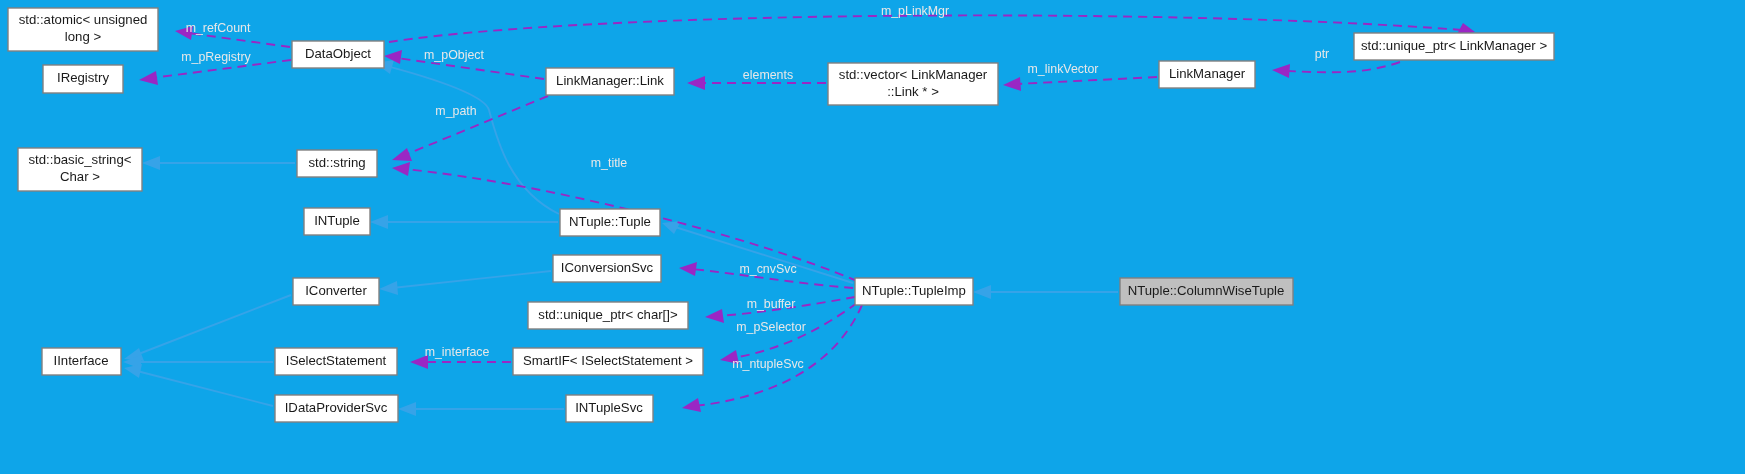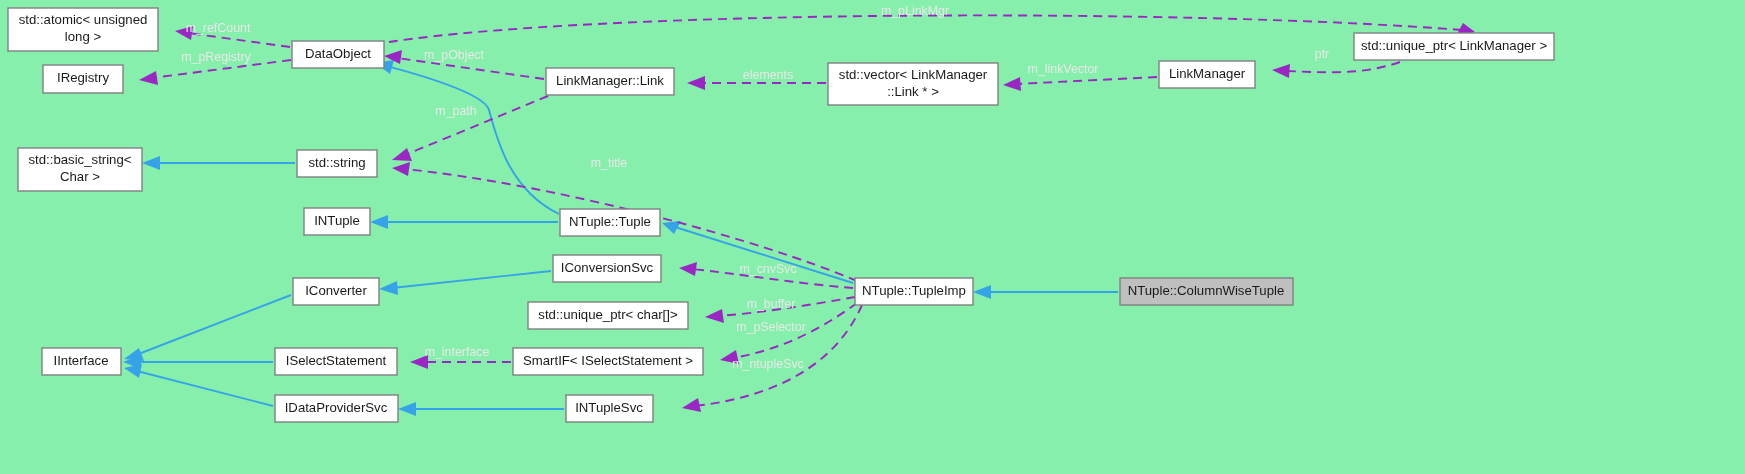--- a/index.html
+++ b/index.html
@@ -4,21 +4,21 @@
 <style>
   html, body {
     margin: 0;
     padding: 0;
     background: #000000;
   }
   #diagram-root {
     position: relative;
     width: 1745px;
     height: 474px;
-    background: #86efac;
+    background: #0ea5e9;
     font-family: "Liberation Sans", sans-serif;
     overflow: hidden;
   }
   svg#graph {
     position: absolute;
     top: 0;
     left: 0;
     width: 1745px;
     height: 474px;
     display: block;

